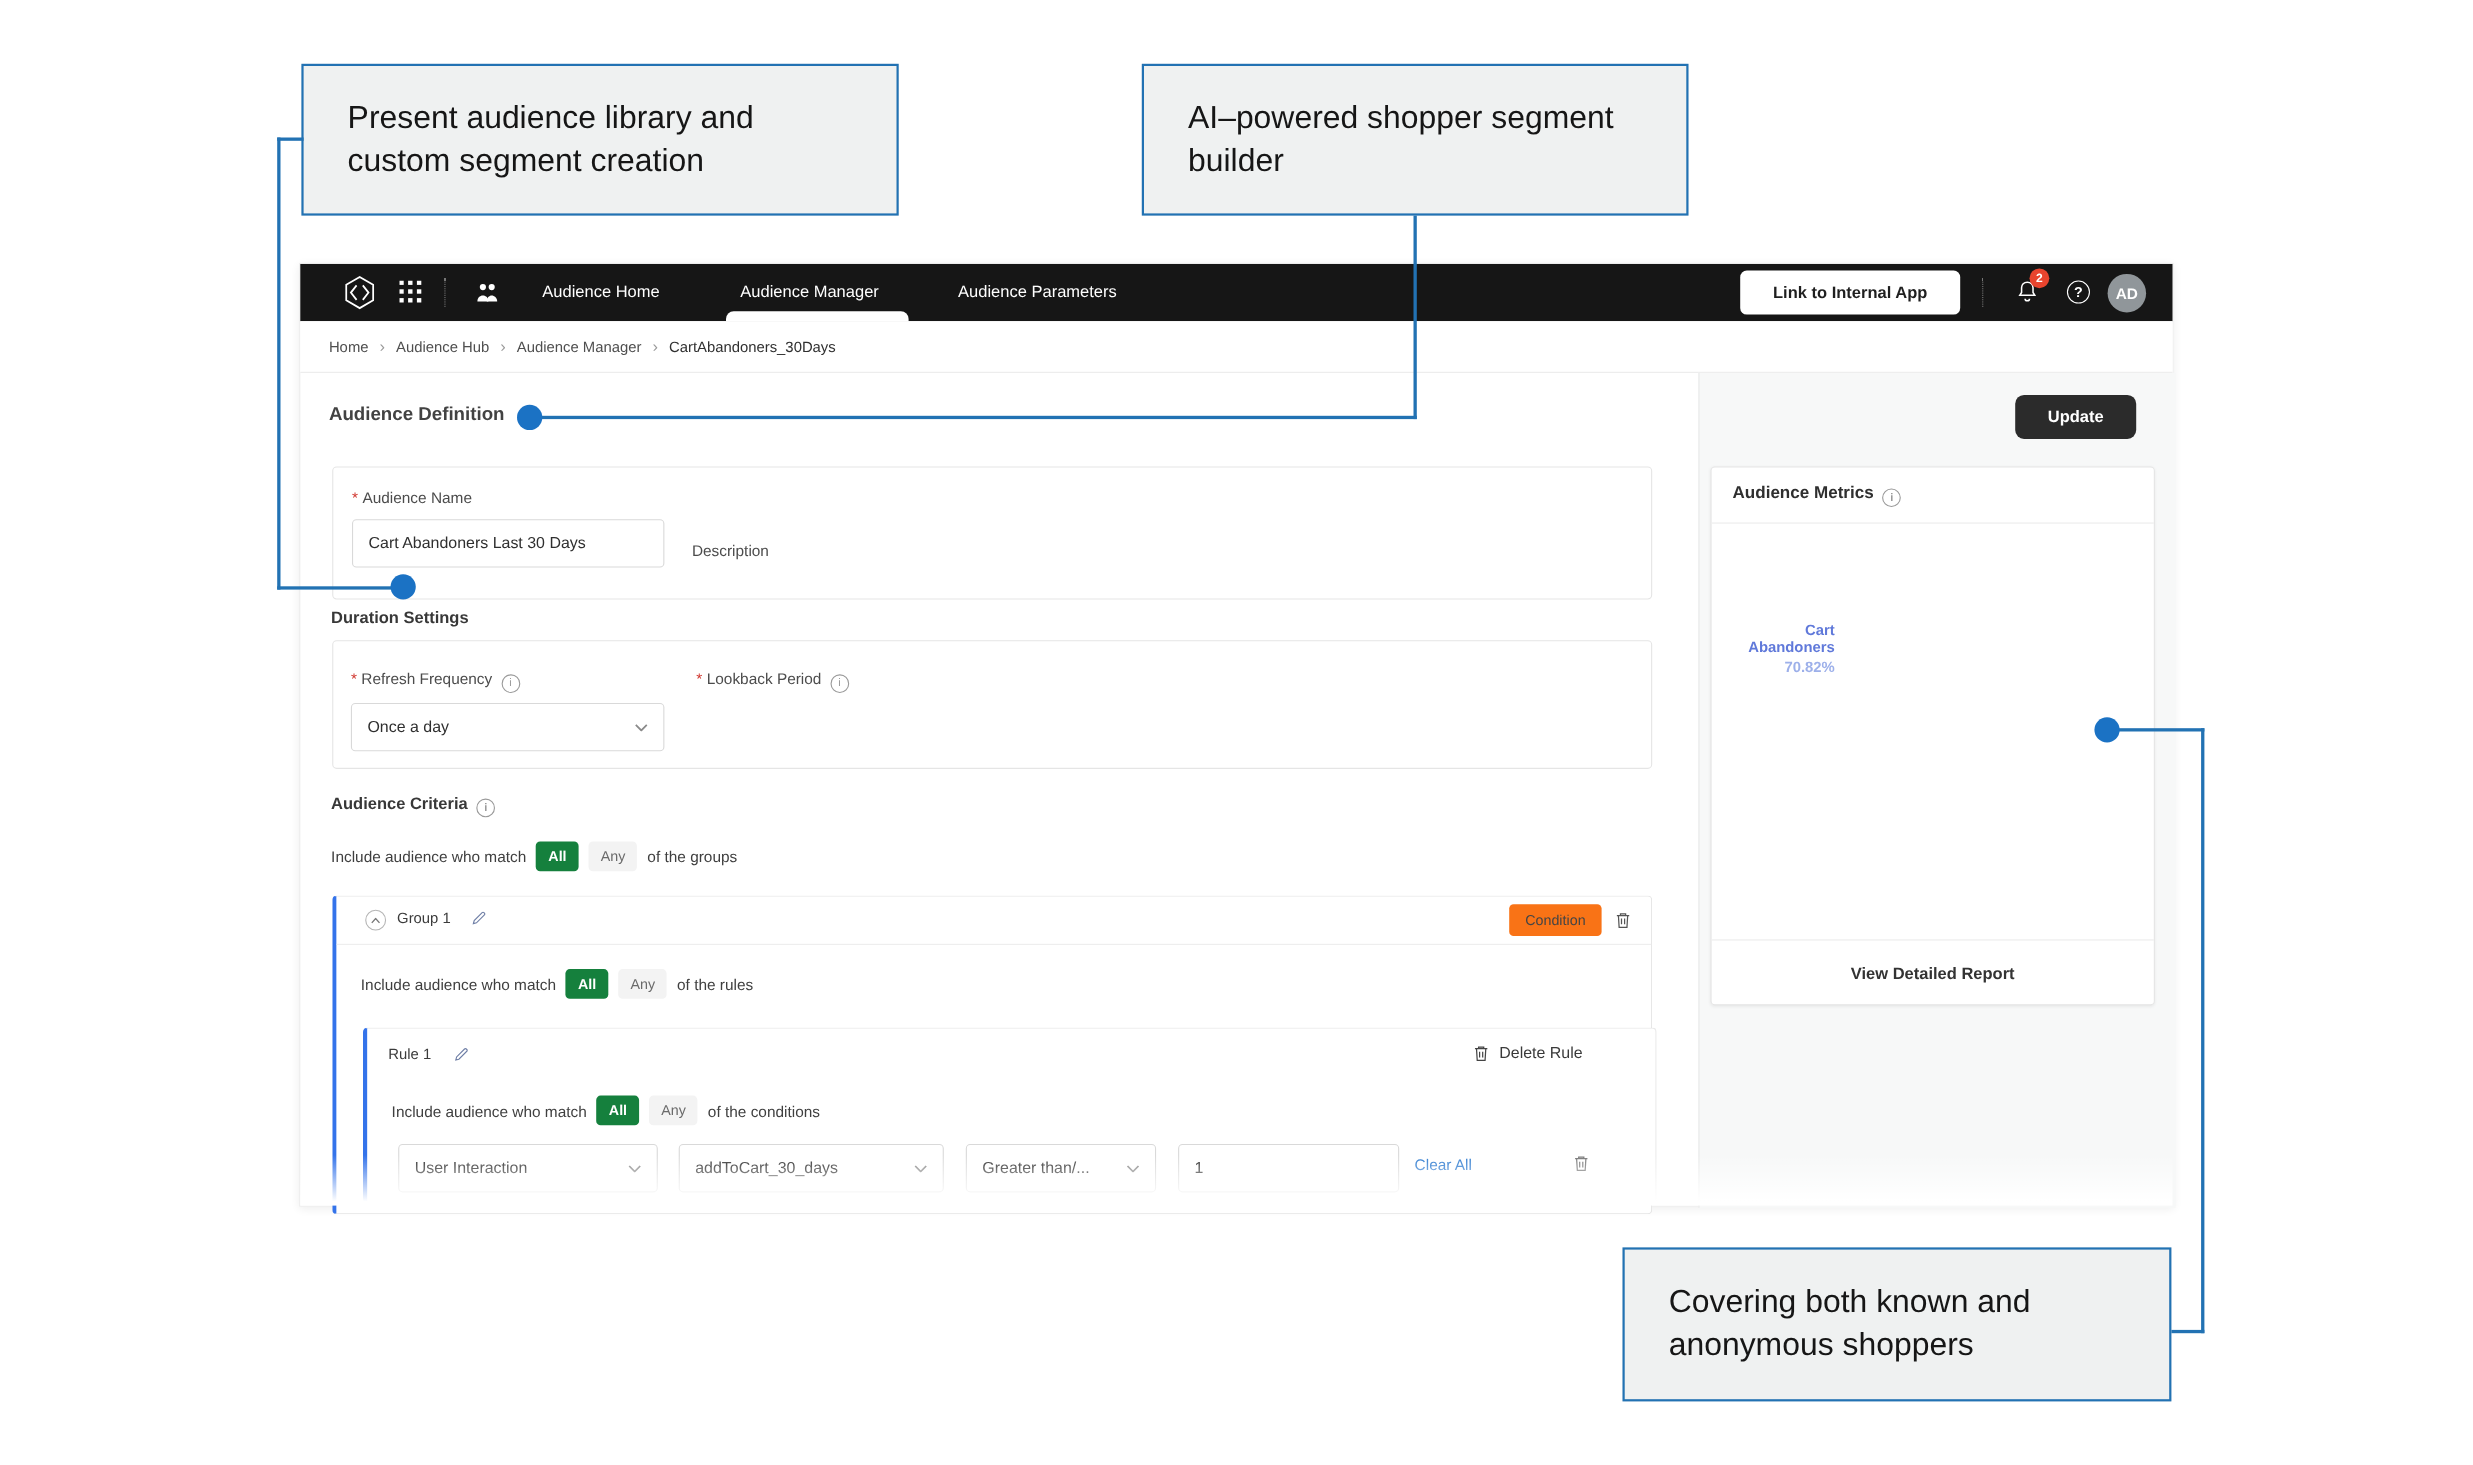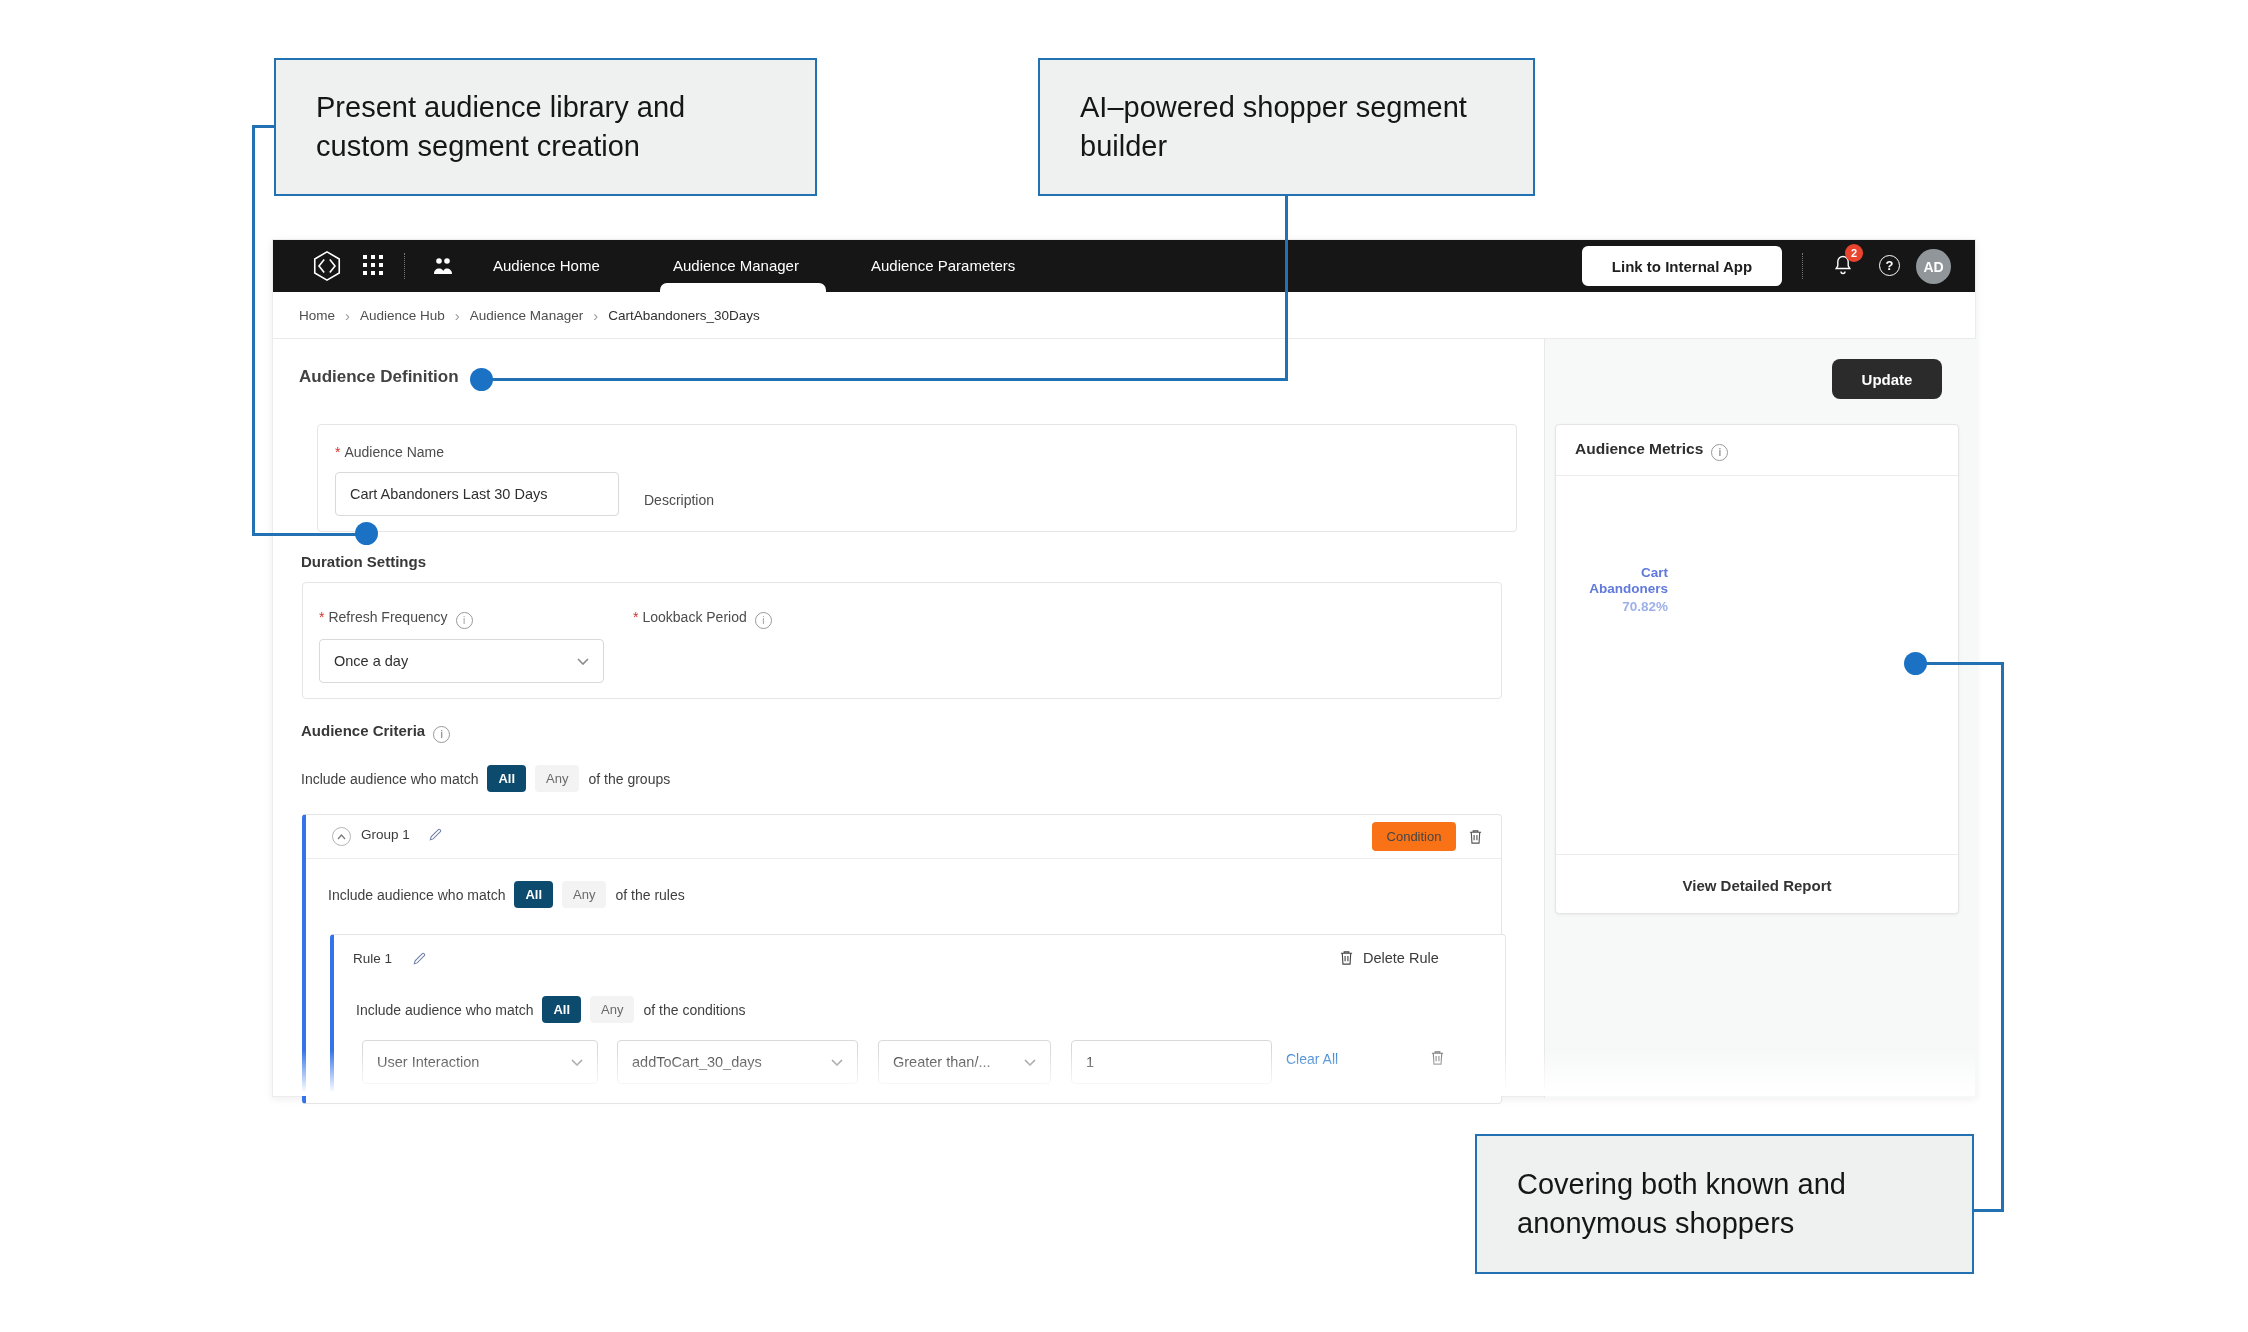--- a/index.html
+++ b/index.html
@@ -39,35 +39,35 @@
   .crumbbar{position:absolute;left:0;top:52px;width:100%;height:47px;background:#fff;border-bottom:1px solid #ebebeb;
             display:flex;align-items:center;padding-left:26px;box-sizing:border-box;font-size:13.5px;color:#4f4f4f;gap:10px;}
   .crumbbar .sep{color:#9a9a9a;font-size:15px;}
   .crumbbar .last{color:#303030;}
   
   .sidebar-strip{position:absolute;left:1271px;top:99px;width:433px;height:759px;background:#f7f8f8;border-left:1px solid #e8e8e8;}
   .pgtitle{position:absolute;left:26px;top:127px;font-size:17px;font-weight:700;color:#424242;}
   .updatebtn{position:absolute;left:1559px;top:119px;width:110px;height:40px;background:#2b2b2b;color:#fff;
              border-radius:8px;font-size:15px;font-weight:700;display:flex;align-items:center;justify-content:center;}
   .card{position:absolute;background:#fff;border:1px solid #e5e5e5;border-radius:4px;box-sizing:border-box;}
-  .defcard{left:44px;top:184px;width:1200px;height:108px;}
+  .defcard{left:29px;top:184px;width:1200px;height:121px;}
   .durcard{left:29px;top:342px;width:1200px;height:117px;}
   .lbl{position:absolute;font-size:14px;color:#4c4c4c;}
   .req{color:#d0342c;margin-right:4px;}
   .inp{position:absolute;height:44px;border:1px solid #d9d9d9;border-radius:4px;box-sizing:border-box;
        font-size:14.5px;color:#2f2f2f;padding:0 14px;background:#fff;display:flex;align-items:center;}
   input.inp{font-family:"Liberation Sans",sans-serif;}
   .dd{position:absolute;height:44px;border:1px solid #d9d9d9;border-radius:4px;box-sizing:border-box;background:#fff;
       font-size:14.5px;color:#2f2f2f;padding:0 14px;display:flex;align-items:center;justify-content:space-between;cursor:pointer;}
   .sectitle{position:absolute;font-size:15px;font-weight:700;color:#383838;}
   .info{display:inline-flex;width:15px;height:15px;border:1px solid #999;border-radius:50%;color:#999;font-size:10px;
         align-items:center;justify-content:center;margin-left:8px;vertical-align:-2px;font-style:normal;}
   .matchrow{position:absolute;display:flex;align-items:center;gap:9px;font-size:14px;color:#3f3f3f;}
   .chip{height:27px;padding:0 11px;border-radius:4px;font-size:13px;display:flex;align-items:center;justify-content:center;}
-  .chip.on{background:#0c4a6e;color:#fff;font-weight:700;}
+  .chip.on{background:#15803d;color:#fff;font-weight:700;}
   .chip.off{background:#f3f3f3;color:#6a6a6a;}
   .groupbox{left:29px;top:574px;width:1200px;height:290px;border-left:4px solid #3473ea;border-radius:4px;}
   .ghead{position:absolute;left:0;top:0;width:100%;height:43px;border-bottom:1px solid #ededed;}
   .gcollapse{position:absolute;left:26px;top:12px;width:19px;height:19px;border:1px solid #b5b5b5;border-radius:50%;
              display:flex;align-items:center;justify-content:center;box-sizing:border-box;color:#777;}
   .gname{position:absolute;left:55px;top:12px;font-size:13.5px;color:#3b3b3b;}
   .pencil{color:#6f7fa6;}
   .gpencil{position:absolute;left:122px;top:12px;}
   .condbadge{position:absolute;left:1066px;top:7px;width:84px;height:29px;background:#f97316;border-radius:4px;
              font-size:13px;color:#454545;display:flex;align-items:center;justify-content:center;}

